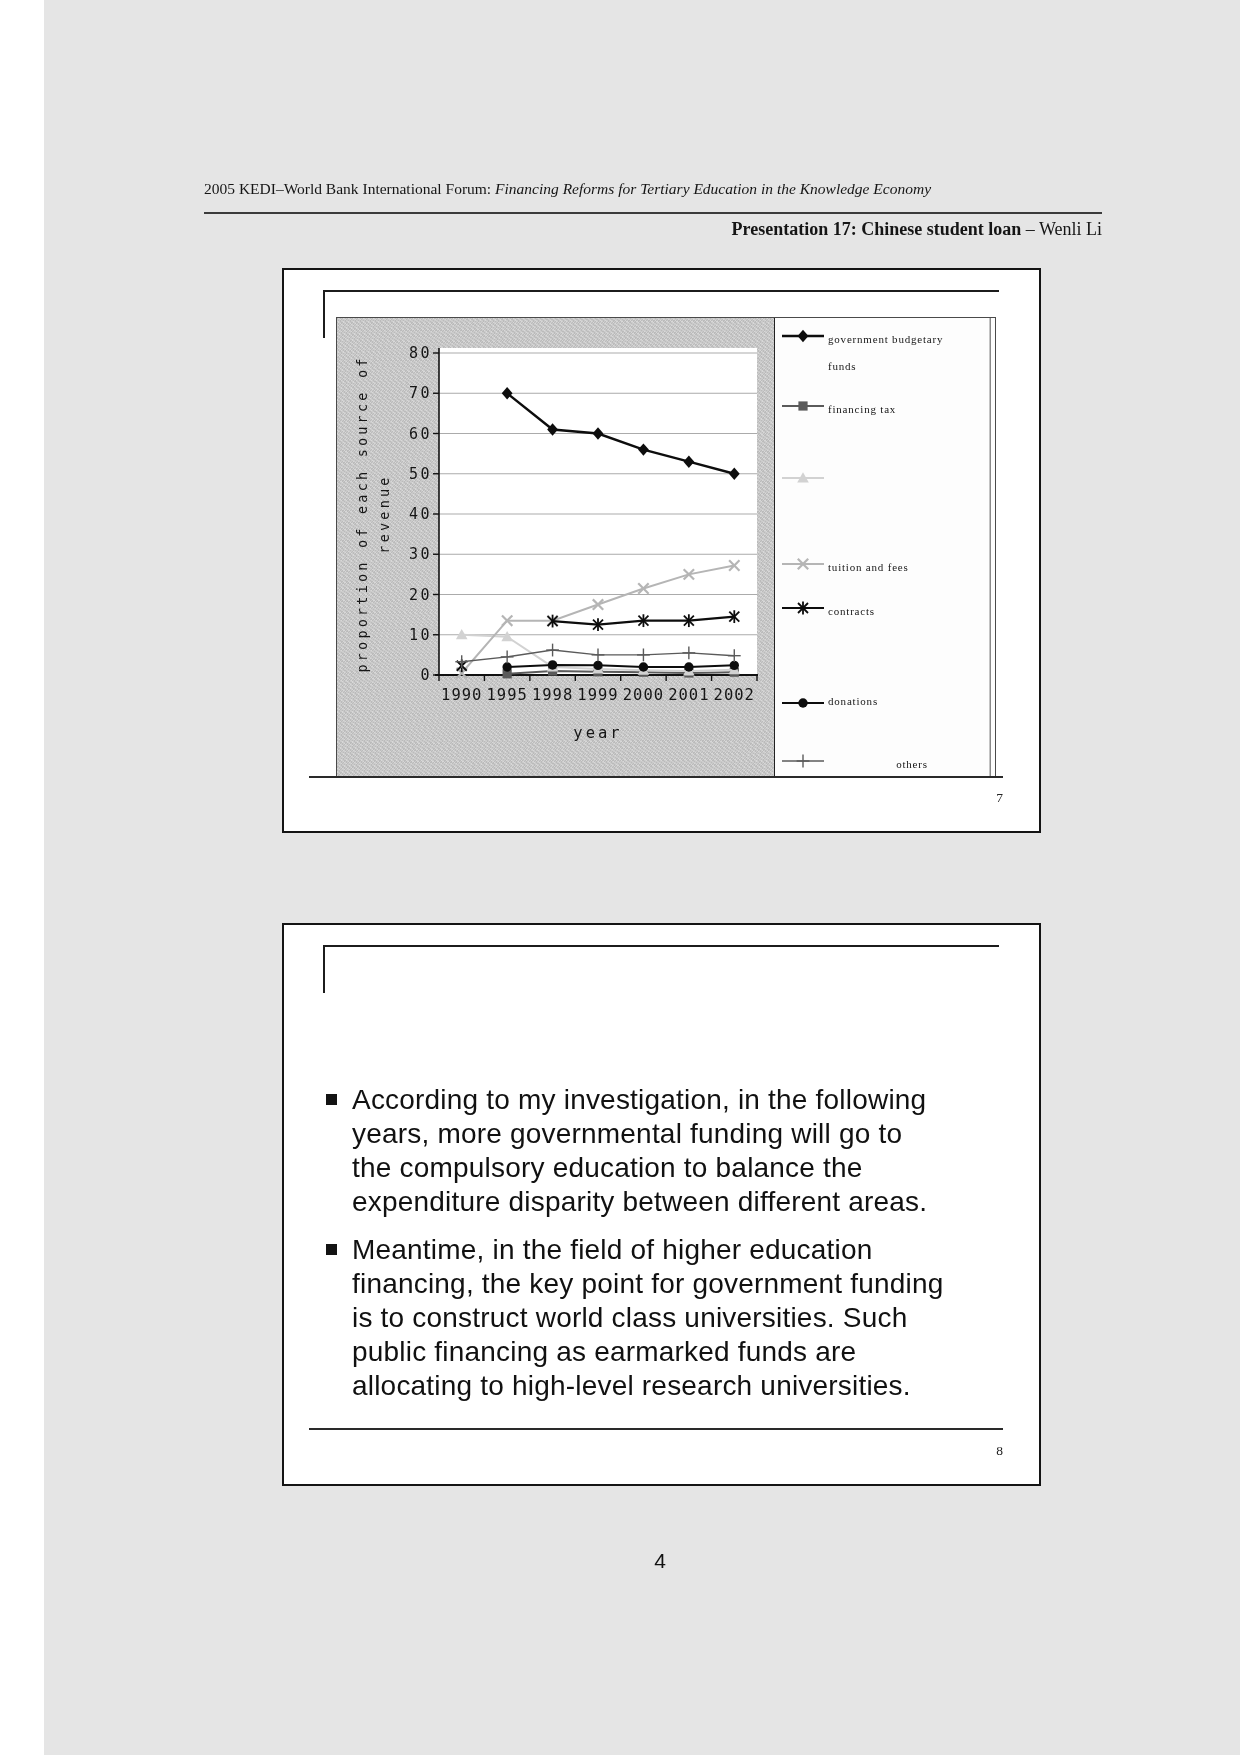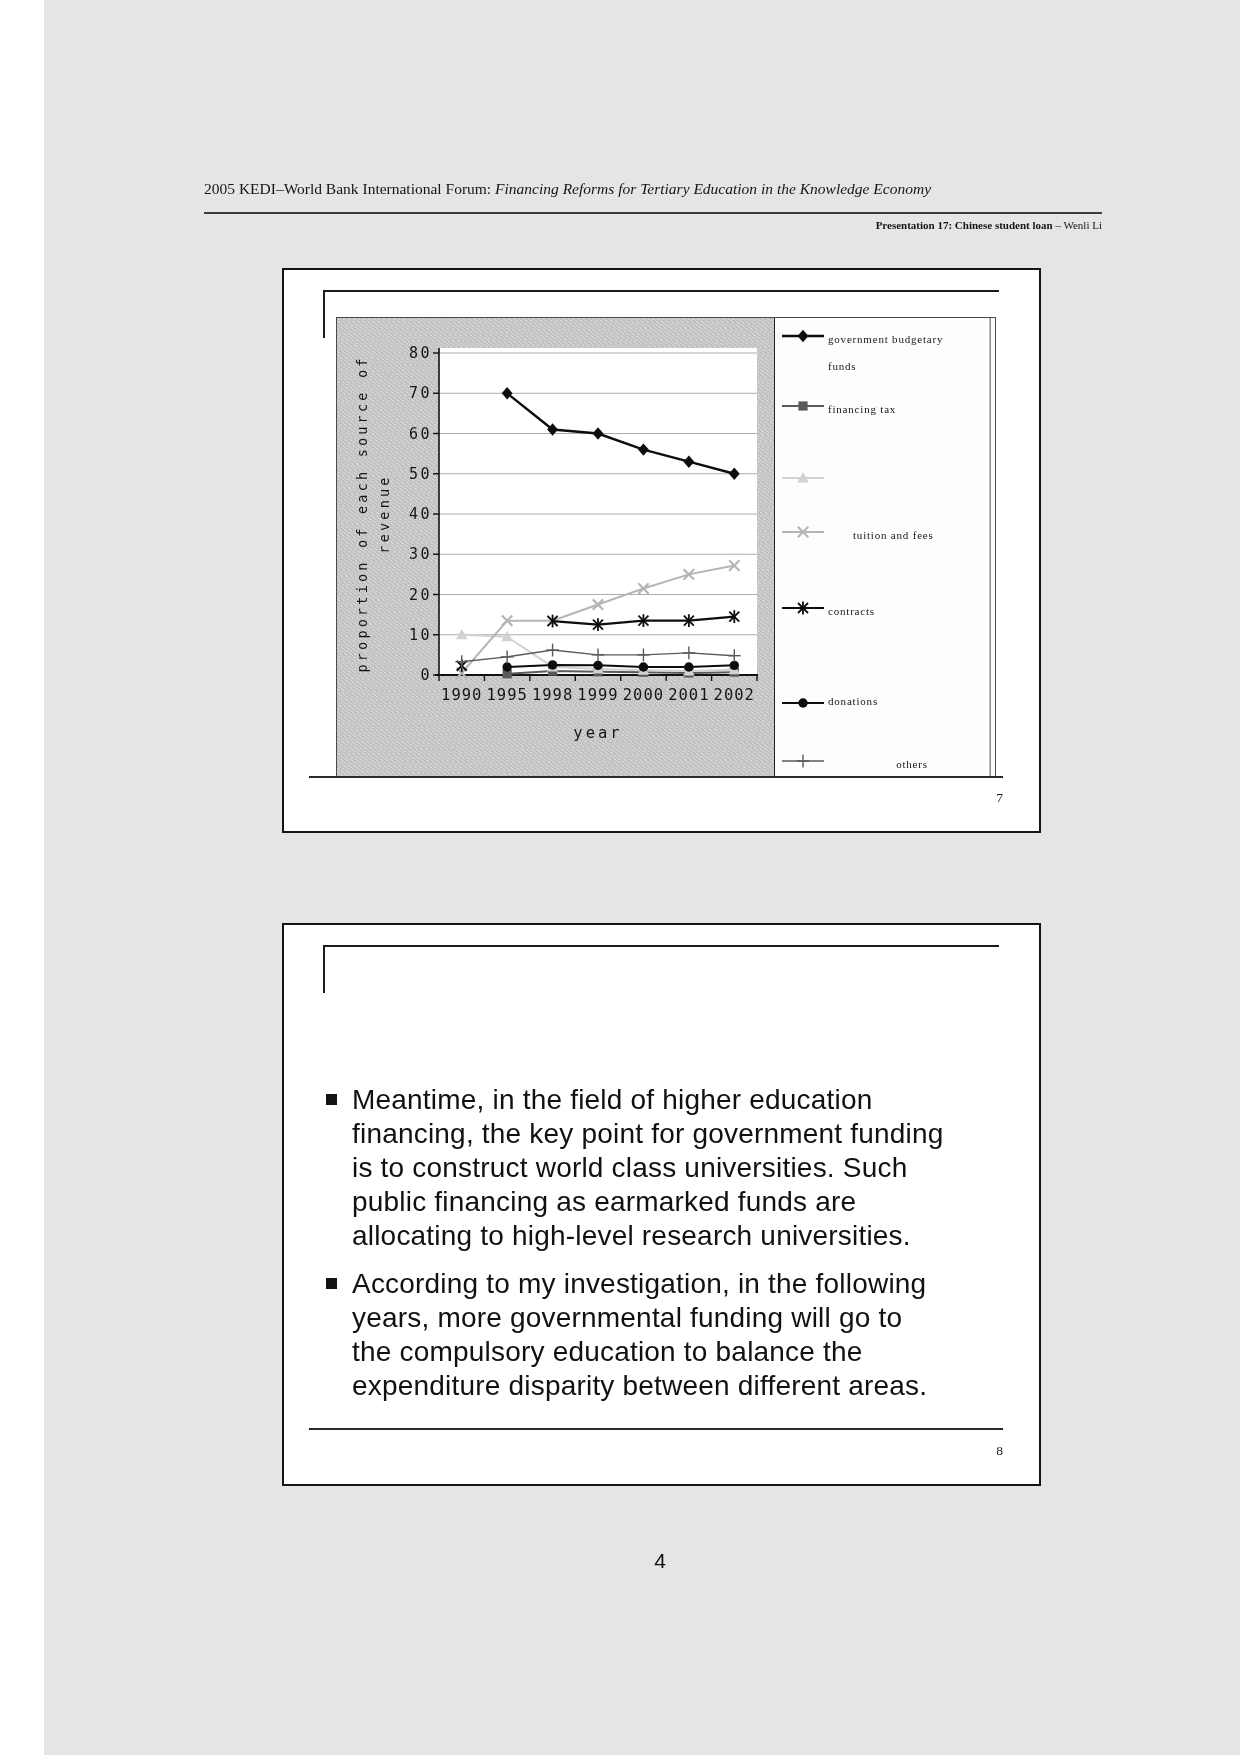--- a/index.html
+++ b/index.html
@@ -4,21 +4,21 @@
 <style>
   html,body{margin:0;padding:0;background:#ffffff;}
   #page{position:relative;width:1240px;height:1755px;background:#e5e5e5;overflow:hidden;
         font-family:"Liberation Serif",serif;color:#111;margin-left:44px;}
   .abs{position:absolute;}
 
   
   #forum-line{left:160px;top:180px;font-size:15.5px;white-space:nowrap;color:#151515;}
   #forum-line .it{font-style:italic;}
   #header-rule{left:160px;top:212px;width:898px;height:0;border-top:2px solid #3b3b3b;}
-  #presentation-line{top:219px;right:182px;font-size:11px;white-space:nowrap;color:#151515;}
+  #presentation-line{top:219px;right:182px;font-size:18px;white-space:nowrap;color:#151515;}
   #presentation-line b{font-weight:bold;}
 
   
   .slide{left:238px;width:755px;background:#fff;border:2px solid #141414;}
   #slide7{top:268px;height:561px;}
   #slide8{top:923px;height:559px;}
   .deco-h{left:39px;top:20px;width:676px;height:2px;background:#1c1c1c;}
   .deco-v{left:39px;top:20px;width:2px;height:48px;background:#1c1c1c;}
   .slide-rule{left:25px;width:694px;height:2px;background:#2a2a2a;}
   #slide7 .slide-rule{top:506px;}
@@ -326,21 +326,21 @@
             <span class="legend-label">financing tax</span>
           </div>
           <div class="legend-entry" style="top: 150px;">
             <svg width="42" height="14" class="legend-marker">
               <line x1="0" y1="7" x2="42" y2="7" stroke="#d2d2d2" stroke-width="2"></line>
               <g>
                 <path d="M 21 1.2000000000000002 L 26.8 11.6 L 15.2 11.6 Z" fill="#d2d2d2"></path>
               </g>
             </svg>
           </div>
-          <div class="legend-entry" style="top: 204px; gap: 25px;">
+          <div class="legend-entry" style="top: 236px;">
             <svg width="42" height="14" class="legend-marker">
               <line x1="0" y1="7" x2="42" y2="7" stroke="#b5b5b5" stroke-width="2"></line>
               <g>
                 <line x1="15.8" y1="1.7999999999999998" x2="26.2" y2="12.2" stroke="#b5b5b5" stroke-width="2.2"></line>
                 <line x1="15.8" y1="12.2" x2="26.2" y2="1.7999999999999998" stroke="#b5b5b5" stroke-width="2.2"></line>
               </g>
             </svg>
             <span class="legend-label">tuition and fees</span>
           </div>
           <div class="legend-entry" style="top: 280px;">
@@ -378,35 +378,35 @@
 
     <div class="abs slide-rule"></div>
     <div class="abs slide-pagenum">7</div>
   </div>
 
   <div class="abs slide" id="slide8">
     <div class="abs deco-h"></div>
     <div class="abs deco-v"></div>
 
     <div class="abs" id="bullet-list">
+      <div class="bullet">
+        <span class="bullet-square"></span>
+        <span class="bullet-text">According to my investigation, in the following
+years, more governmental funding will go to
+the compulsory education to balance the
+expenditure disparity between different areas.</span>
+      </div>
       <div class="bullet">
         <span class="bullet-square"></span>
         <span class="bullet-text">Meantime, in the field of higher education
 financing, the key point for government funding
 is to construct world class universities. Such
 public financing as earmarked funds are
 allocating to high-level research universities.</span>
       </div>
-      <div class="bullet">
-        <span class="bullet-square"></span>
-        <span class="bullet-text">According to my investigation, in the following
-years, more governmental funding will go to
-the compulsory education to balance the
-expenditure disparity between different areas.</span>
-      </div>
     </div>
 
     <div class="abs slide-rule"></div>
     <div class="abs slide-pagenum">8</div>
   </div>
 
   <div class="abs" id="doc-pagenum">4</div>
 </div>
 
 </body></html>

